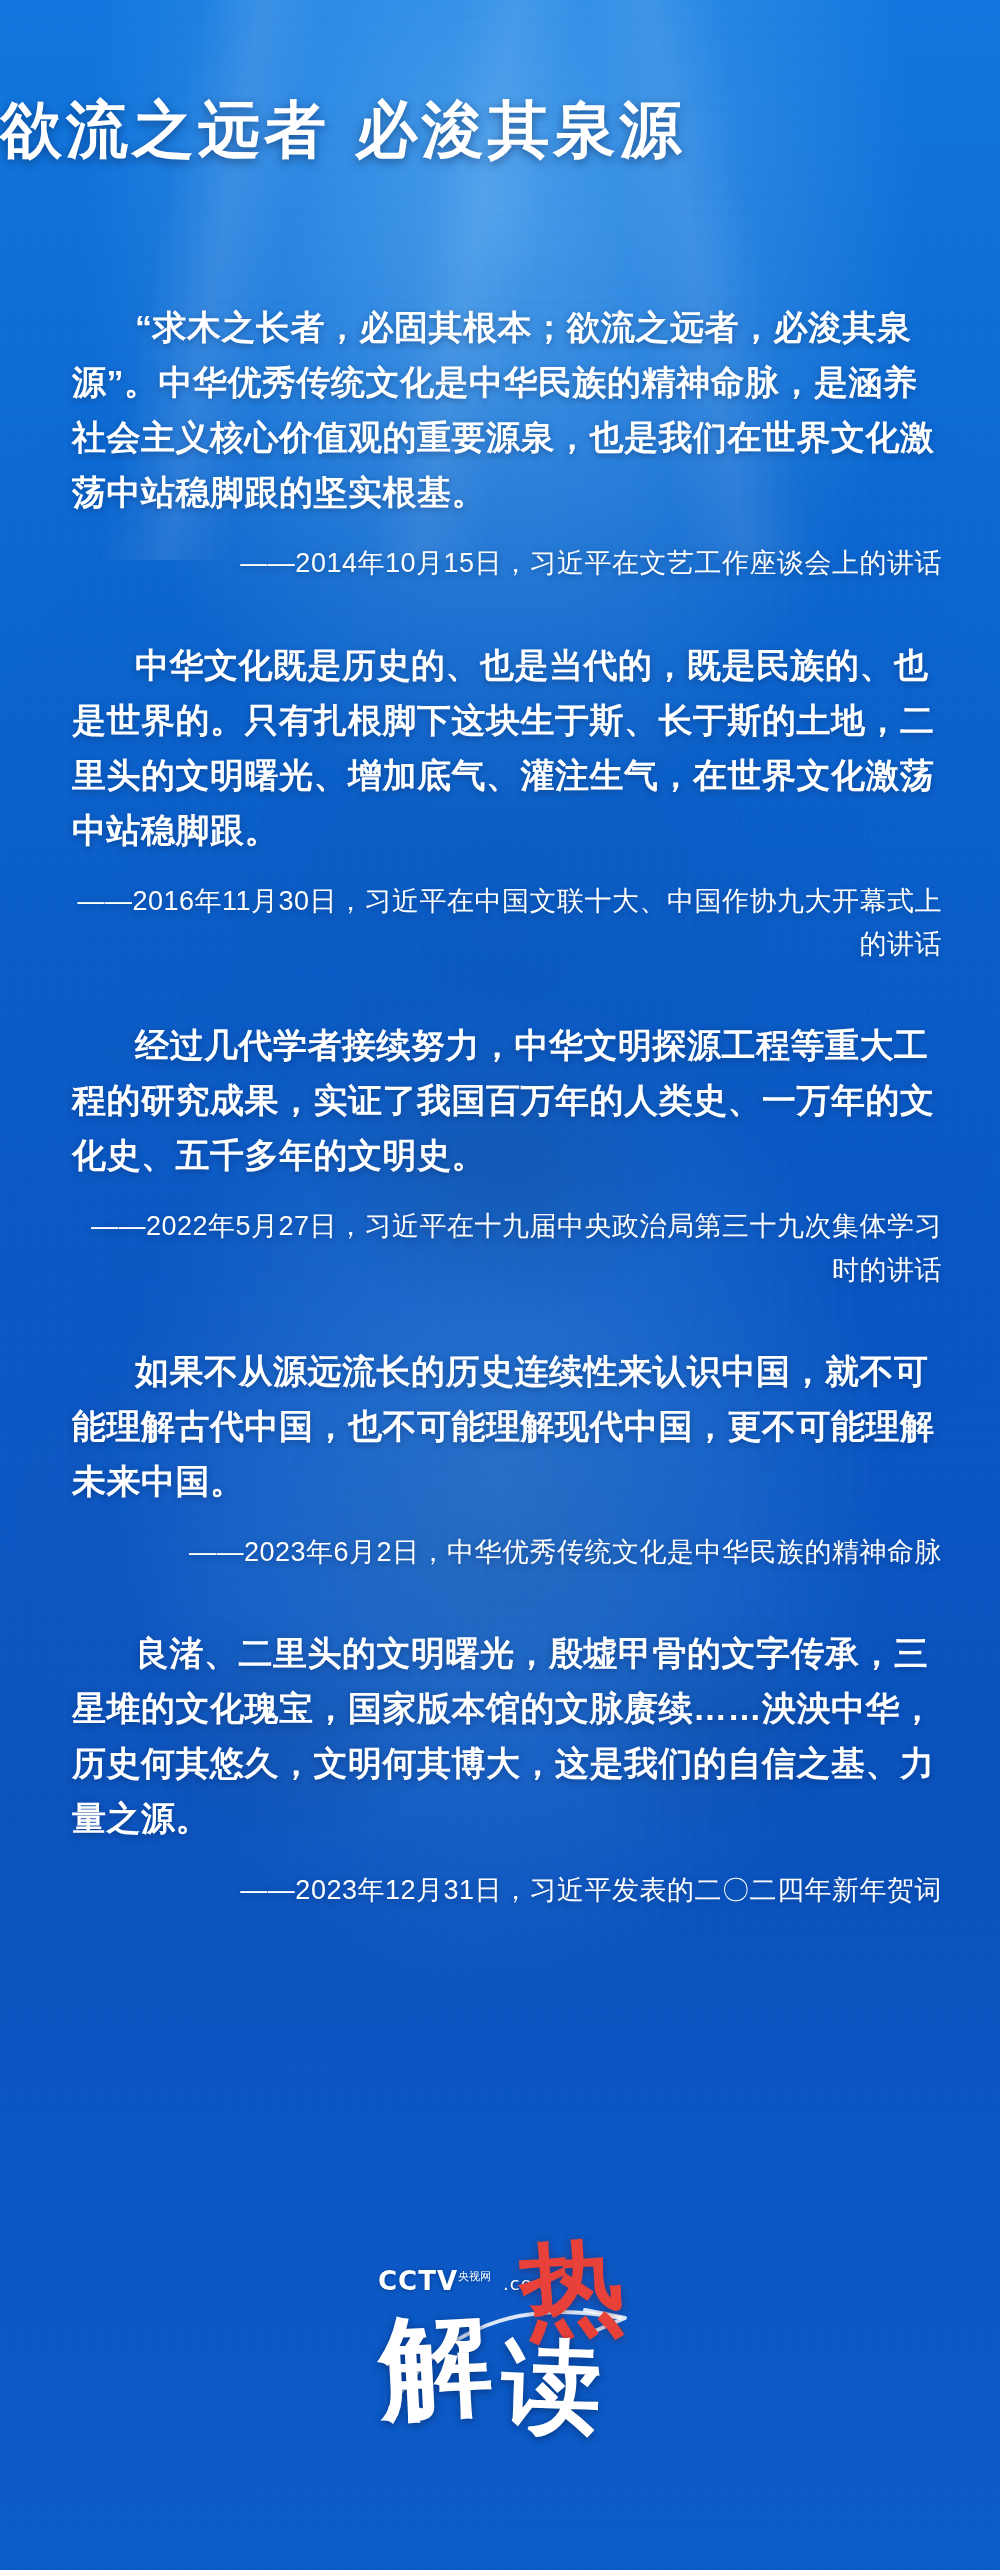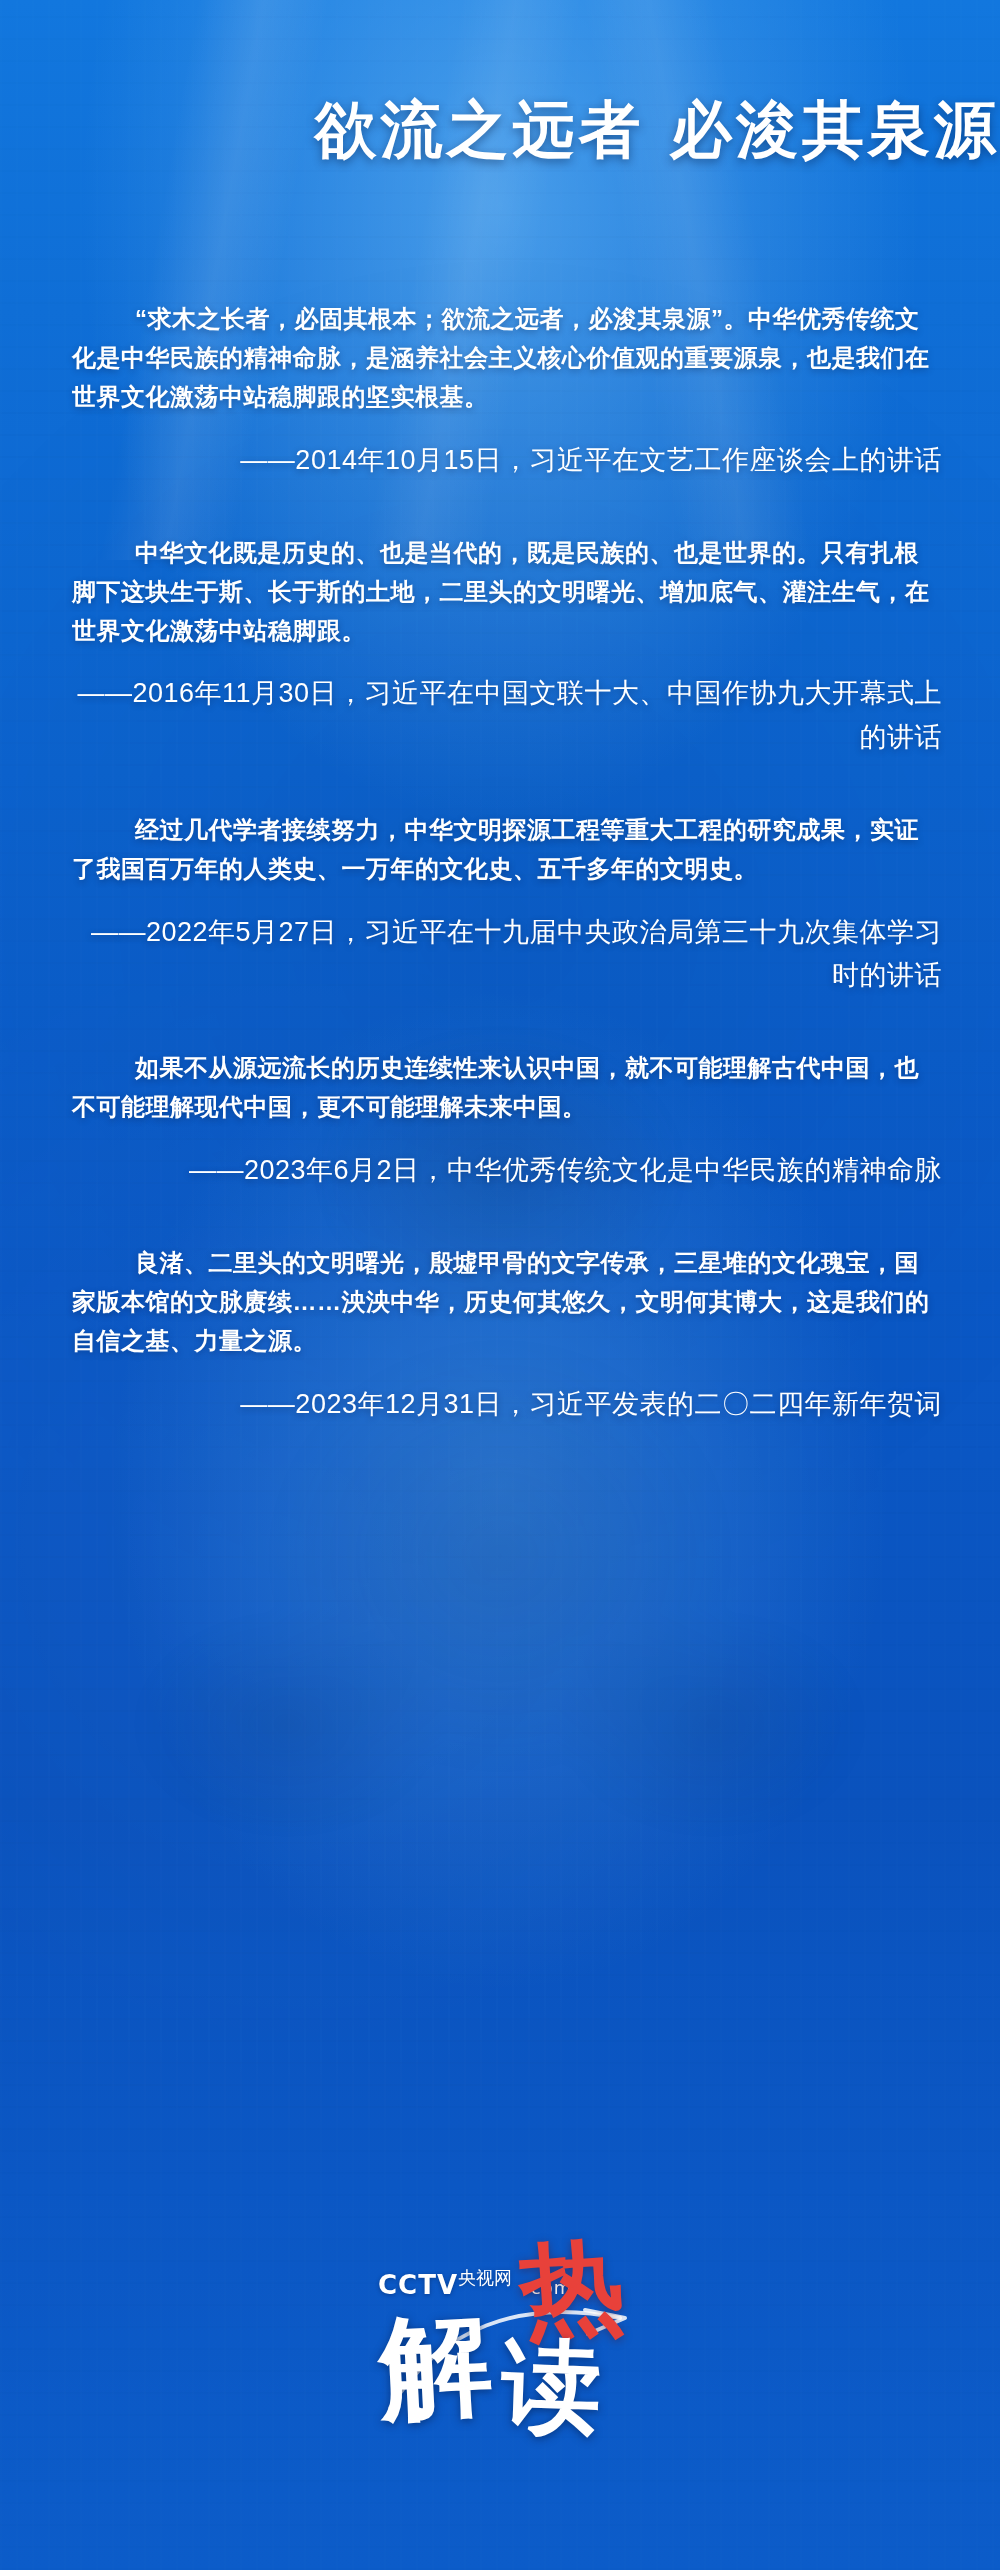--- a/index.html
+++ b/index.html
@@ -64,21 +64,21 @@
       linear-gradient(100deg, rgba(255,255,255,0.0) 42%, rgba(255,255,255,0.07) 47%, rgba(255,255,255,0.0) 53%),
       linear-gradient(80deg, rgba(255,255,255,0.0) 62%, rgba(255,255,255,0.08) 68%, rgba(255,255,255,0.0) 74%);
     pointer-events: none;
   }
 
   .title {
     position: absolute;
     left: 0;
     top: 88px;
     width: 1000px;
-    text-align: right;
+    text-align: left;
     color: #ffffff;
     font-size: 62px;
     font-weight: bold;
     letter-spacing: 4px;
     font-family: "DejaVu Serif", "Liberation Serif", serif;
     text-shadow: 0 3px 10px rgba(0,20,60,0.45);
     white-space: nowrap;
   }
 
   .content {
@@ -87,21 +87,21 @@
     top: 300px;
     width: 870px;
   }
 
   .quote-block {
     margin-bottom: 52px;
   }
 
   .quote-text {
     color: #ffffff;
-    font-size: 24px;
+    font-size: 34px;
     font-weight: bold;
     line-height: 1.62;
     text-indent: 63px;
     letter-spacing: 0.5px;
     text-shadow: 0 2px 6px rgba(0,25,70,0.38);
   }
 
   .quote-source {
     margin-top: 22px;
     color: #ffffff;
@@ -128,21 +128,21 @@
     color: #ffffff;
     font-size: 26px;
     font-weight: bold;
     letter-spacing: 1px;
     font-family: "DejaVu Sans", sans-serif;
     white-space: nowrap;
     text-shadow: 0 1px 4px rgba(0,20,60,0.4);
   }
   .cctv-logo .dotcom { font-size: 18px; font-weight: normal; margin-left: 12px; }
   .cctv-logo .cn {
-    font-size: 18px;
+    font-size: 11px;
     font-weight: normal;
     vertical-align: super;
     letter-spacing: 0;
   }
 
   .brand {
     position: absolute;
     left: 352px;
     top: 40px;
     width: 300px;

